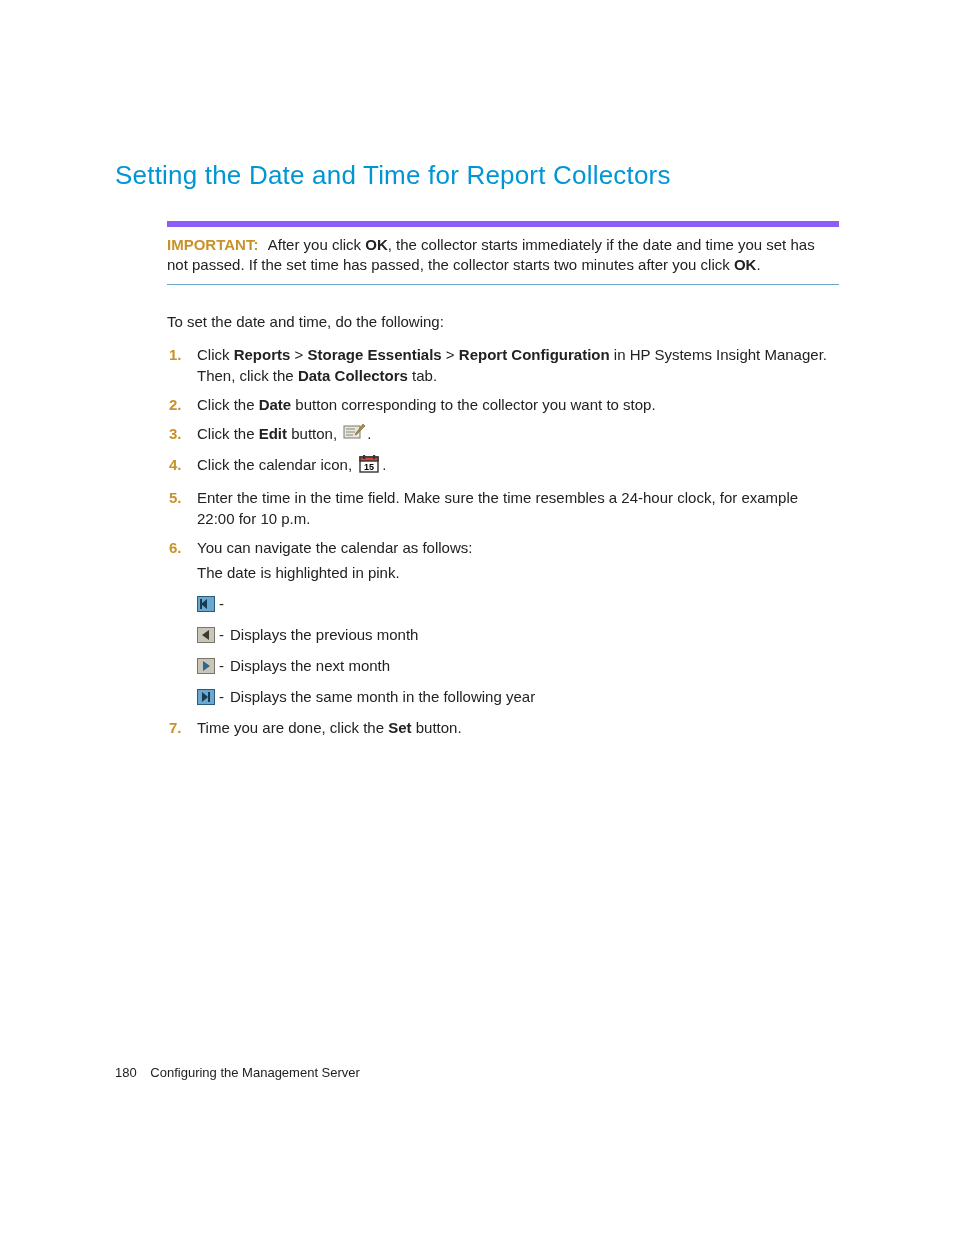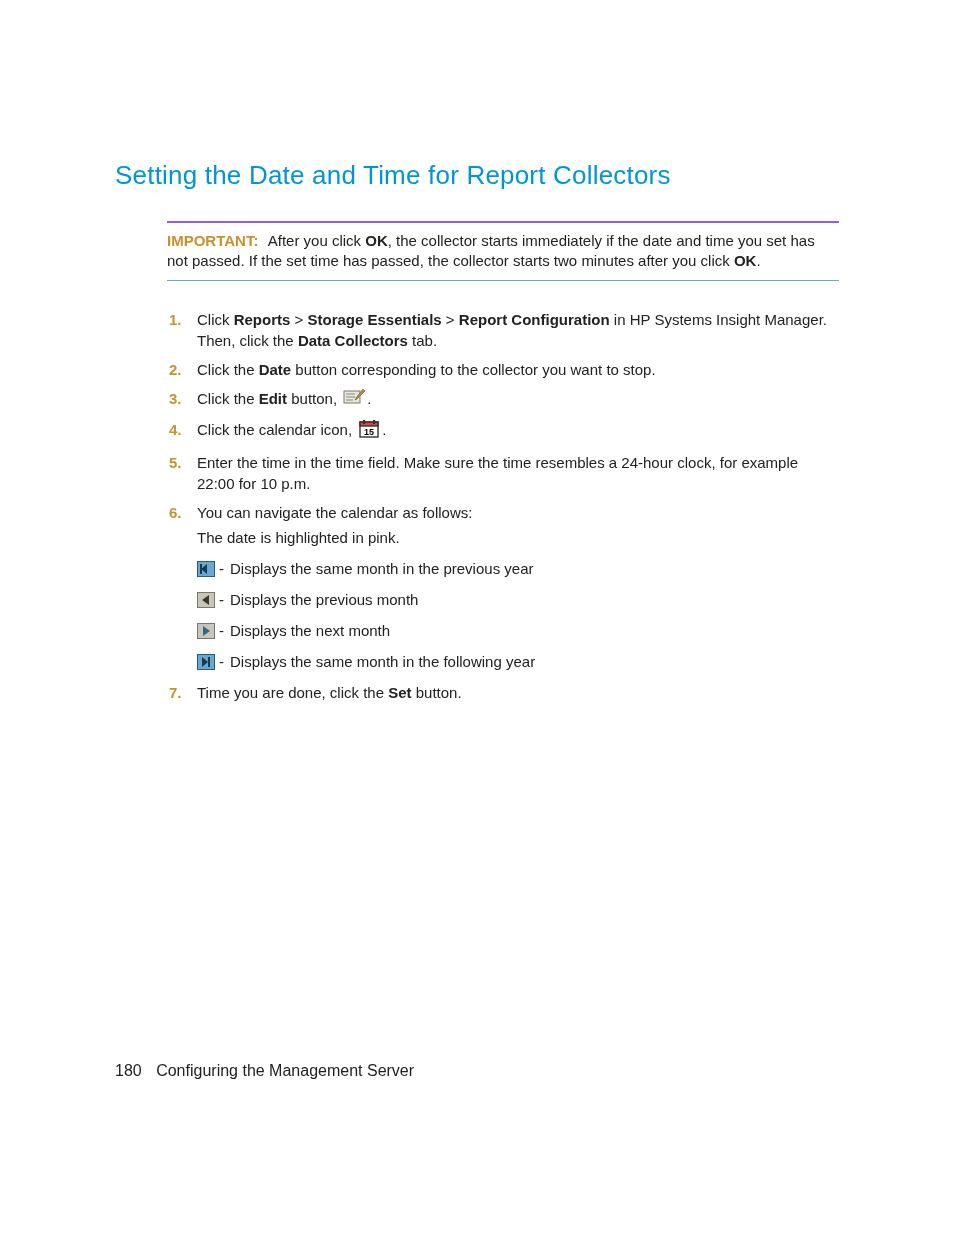--- a/index.html
+++ b/index.html
@@ -20,21 +20,21 @@
   }
   h1.title {
     font-weight: 300;
     font-size: 26px;
     color: #0096d6;
     margin: 0 0 30px 0;
     letter-spacing: 0.2px;
   }
   .important-box {
     margin-left: 52px;
-    border-top: 2px solid #8b5cf6;
+    border-top: 6px solid #8b5cf6;
     border-bottom: 1px solid #6aa9c9;
     padding: 8px 0 8px 0;
     margin-bottom: 28px;
     line-height: 1.35;
   }
   .important-label {
     color: #c8922b;
     font-weight: bold;
     margin-right: 6px;
   }
@@ -85,37 +85,38 @@
   .nav-icon {
     display: inline-block;
     width: 18px; height: 16px;
     vertical-align: middle;
     flex-shrink: 0;
   }
   .footer {
     position: absolute;
     bottom: 155px;
     left: 115px;
-    font-size: 16px;
+    font-size: 13px;
     color: #222;
   }
   .footer .pnum { margin-right: 10px; }
 </style>
 </head>
 <body>
 
 <div class="page">
 
   <h1 class="title">Setting the Date and Time for Report Collectors</h1>
 
   <div class="important-box">
     <span class="important-label">IMPORTANT:</span>
     <span>After you click </span><span class="b">OK</span><span>, the collector starts immediately if the date and time you set has not passed. If the set time has passed, the collector starts two minutes after you click </span><span class="b">OK</span><span>.</span>
   </div>
 
+  <div class="intro">To set the date and time, do the following:</div>
 
   <ol class="steps">
     <li>
       <span>Click </span><span class="b">Reports</span><span> &gt; </span><span class="b">Storage Essentials</span><span> &gt; </span><span class="b">Report Configuration</span><span> in HP Systems Insight Manager. Then, click the </span><span class="b">Data Collectors</span><span> tab.</span>
     </li>
     <li>
       <span>Click the </span><span class="b">Date</span><span> button corresponding to the collector you want to stop.</span>
     </li>
     <li style="">
       <span>Click the </span><span class="b">Edit</span><span> button, </span>
@@ -148,21 +149,20 @@
       <ul class="nav-list">
         <li>
           <span class="nav-icon">
             <svg width="18" height="16" viewBox="0 0 18 16">
               <rect x="0.5" y="0.5" width="17" height="15" fill="#6aa8cf" stroke="#2a5b7a"></rect>
               <polygon points="10,3 4,8 10,13" fill="#173b52"></polygon>
               <rect x="3" y="3" width="2" height="10" fill="#173b52"></rect>
             </svg>
           </span>
             <span class="dash">-</span>
-          <span>Displays the same month in the previous year</span>
         </li>
         <li>
           <span class="nav-icon">
             <svg width="18" height="16" viewBox="0 0 18 16">
               <rect x="0.5" y="0.5" width="17" height="15" fill="#c9c5b8" stroke="#7a776a"></rect>
               <polygon points="12,3 5,8 12,13" fill="#3a382f"></polygon>
             </svg>
           </span>
             <span class="dash">-</span>
           <span>Displays the previous month</span>

